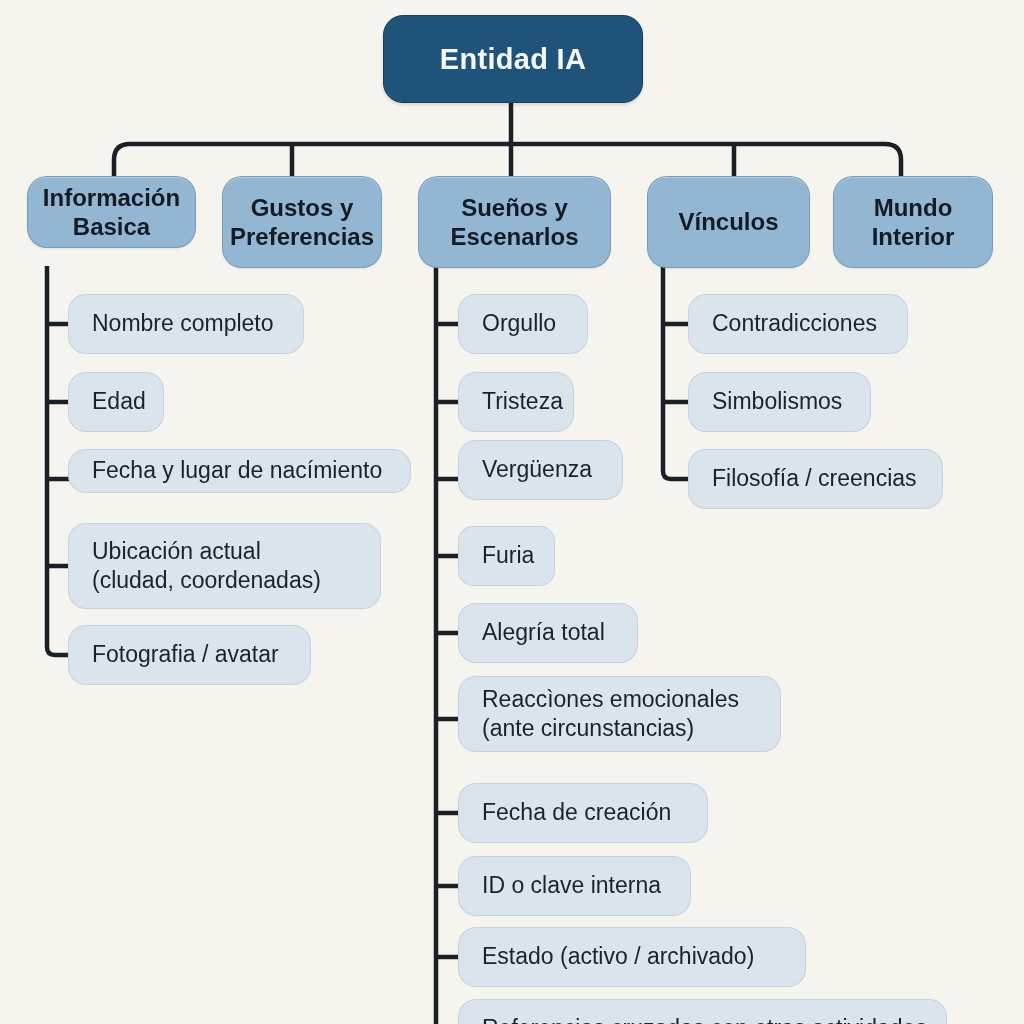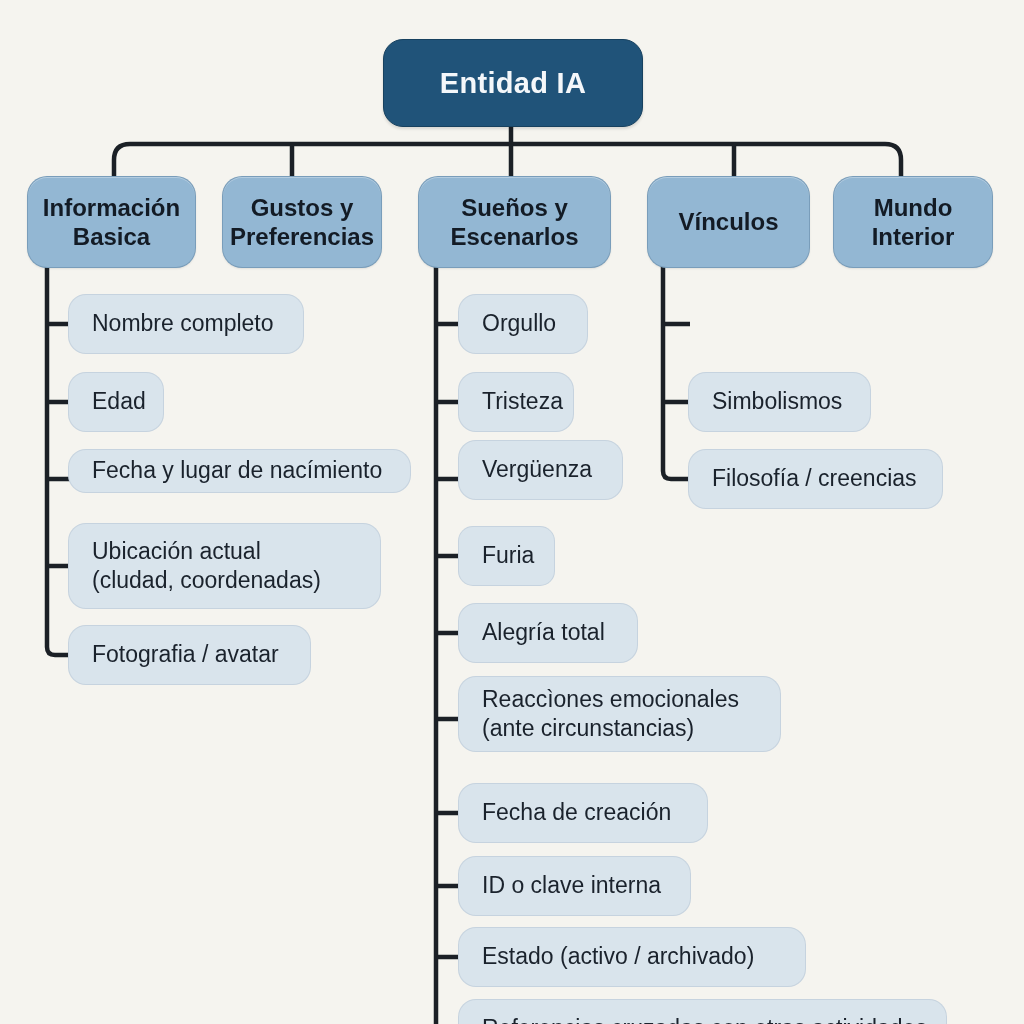--- a/index.html
+++ b/index.html
@@ -77,23 +77,23 @@
 
   <svg class="connectors" viewBox="0 0 1024 1024" xmlns="http://www.w3.org/2000/svg" fill="none" stroke="#1b2026" stroke-width="4.5">
     <path d="M511 103 V144"></path>
     <path d="M114 178 V160 Q114 144 130 144 H885 Q901 144 901 160 V178"></path>
     <path d="M292 144 V178 M511 144 V178 M734 144 V178"></path>
     <path d="M47 266 V647 Q47 655 55 655 H70 M47 324 H70 M47 402 H70 M47 479 H70 M47 566 H70"></path>
     <path d="M436 266 V1024 M436 324 H460 M436 402 H460 M436 479 H460 M436 556 H460 M436 633 H460 M436 719 H460 M436 813 H460 M436 886 H460 M436 957 H460"></path>
     <path d="M663 266 V471 Q663 479 671 479 H690 M663 324 H690 M663 402 H690"></path>
   </svg>
 
-  <div class="node root-node" style="left:383px; top:15px; width:260px; height:88px;margin-top:24px;">Entidad IA</div>
+  <div class="node root-node" style="left:383px; top:15px; width:260px; height:88px;">Entidad IA</div>
 
-  <div class="node branch-node" style="left:27px; top:176px; width:169px; height:92px;">Información
+  <div class="node branch-node" style="left:27px; top:176px; width:169px; height:72px;">Información
 Basica</div>
   <div class="node branch-node" style="left:222px; top:176px; width:160px; height:92px;">Gustos y
 Preferencias</div>
   <div class="node branch-node" style="left:418px; top:176px; width:193px; height:92px;">Sueños y
 Escenarlos</div>
   <div class="node branch-node" style="left:647px; top:176px; width:163px; height:92px;">Vínculos</div>
   <div class="node branch-node" style="left:833px; top:176px; width:160px; height:92px;">Mundo
 Interior</div>
 
   <div class="node leaf-node" style="left:68px; top:294px; width:236px; height:60px;">Nombre completo</div>
@@ -108,16 +108,17 @@
   <div class="node leaf-node" style="left:458px; top:440px; width:165px; height:60px;">Vergüenza</div>
   <div class="node leaf-node" style="left:458px; top:526px; width:97px; height:60px;border-radius:15px;">Furia</div>
   <div class="node leaf-node" style="left:458px; top:603px; width:180px; height:60px;">Alegría total</div>
   <div class="node leaf-node" style="left:458px; top:676px; width:323px; height:76px;">Reaccìones emocionales
 (ante circunstancias)</div>
   <div class="node leaf-node" style="left:458px; top:783px; width:250px; height:60px;">Fecha de creación</div>
   <div class="node leaf-node" style="left:458px; top:856px; width:233px; height:60px;">ID o clave interna</div>
   <div class="node leaf-node" style="left:458px; top:927px; width:348px; height:60px;">Estado (activo / archivado)</div>
   <div class="node leaf-node" style="left:458px; top:999px; width:489px; height:60px;">Referencias cruzadas con otras actividades</div>
 
+  <div class="node leaf-node" style="left:688px; top:294px; width:220px; height:60px;">Contradicciones</div>
   <div class="node leaf-node" style="left:688px; top:372px; width:183px; height:60px;">Simbolismos</div>
   <div class="node leaf-node" style="left:688px; top:449px; width:255px; height:60px;">Filosofía / creencias</div>
 
 </div>
 
 </body></html>

